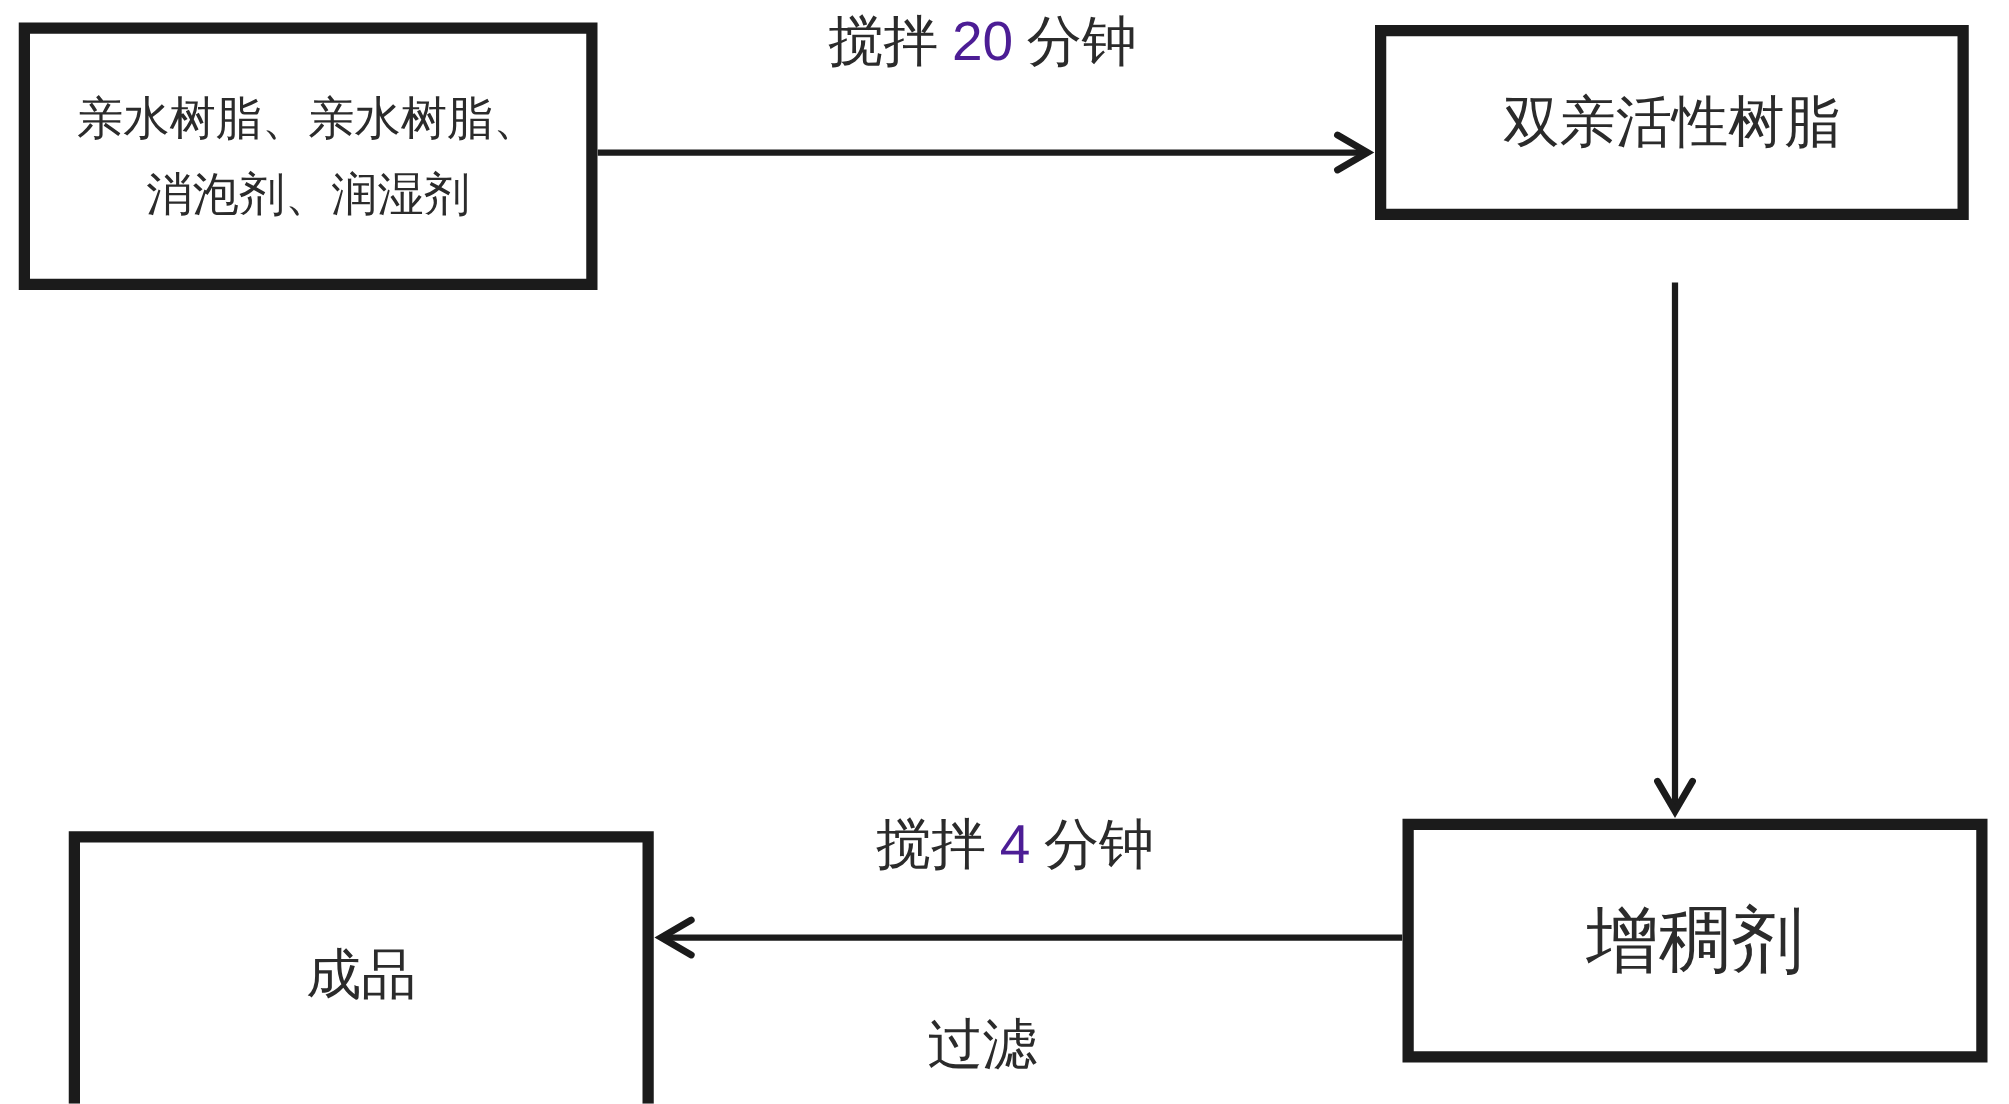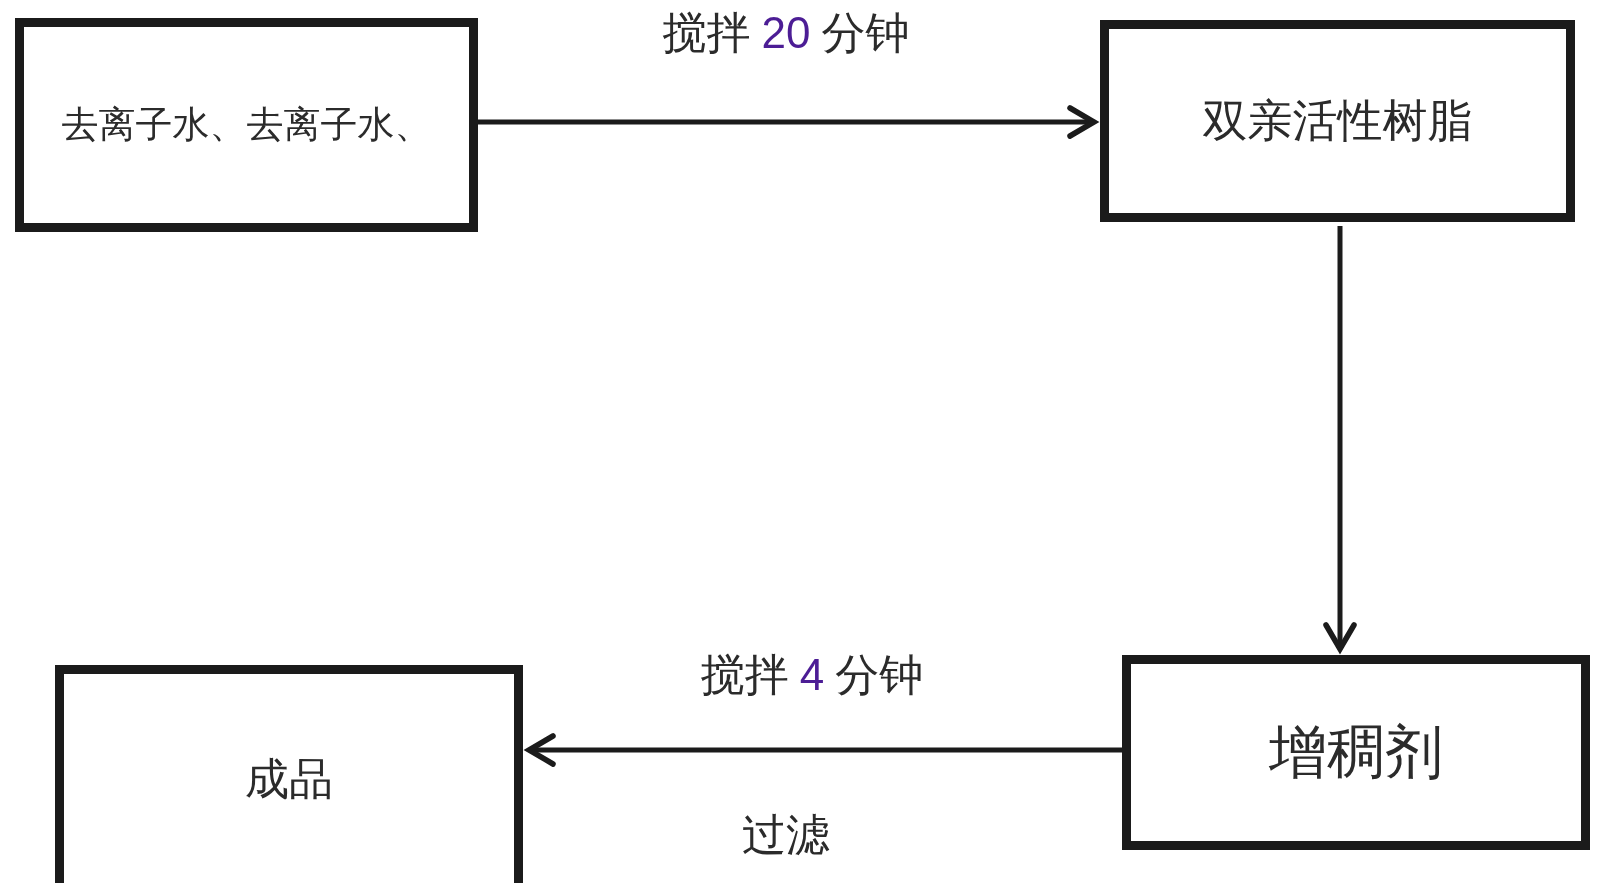--- a/index.html
+++ b/index.html
@@ -36,21 +36,21 @@
     color: #2b2b2b;
   }
   .node-ingredients {
     left: 15px;  top: 18px;
     width: 463px; height: 214px;
     font-size: 37px;
     line-height: 1.65;
   }
   .node-resin {
     left: 1100px; top: 20px;
-    width: 475px; height: 202px;
+    width: 475px; height: 156px;
     font-size: 45px;
   }
   .node-thickener {
     left: 1122px; top: 655px;
     width: 468px; height: 195px;
     font-size: 58px;
   }
   .node-product {
     left: 55px; top: 665px;
     width: 468px; height: 229px;
@@ -81,21 +81,22 @@
       <marker id="chevron" markerUnits="userSpaceOnUse" markerWidth="44" markerHeight="44" refX="30" refY="22" orient="auto">
         <path d="M6,8 L30,22 L6,36" fill="none" stroke="#1b1b1b" stroke-width="5.5" stroke-linecap="round" stroke-linejoin="miter"></path>
       </marker>
     </defs>
     <line x1="478" y1="122" x2="1094" y2="122" stroke="#1b1b1b" stroke-width="5" marker-end="url(#chevron)"></line>
     <line x1="1340" y1="226" x2="1340" y2="649" stroke="#1b1b1b" stroke-width="5" marker-end="url(#chevron)"></line>
     <line x1="1122" y1="750" x2="529" y2="750" stroke="#1b1b1b" stroke-width="5" marker-end="url(#chevron)"></line>
   </svg>
 
   <div class="node node-ingredients">
-    <div>去离子水、去离子水、</div>
+    <div>亲水树脂、亲水树脂、</div>
+    <div>消泡剂、润湿剂</div>
   </div>
 
   <div class="node node-resin">
     <div>双亲活性树脂</div>
   </div>
 
   <div class="node node-thickener">
     <div>增稠剂</div>
   </div>
 

